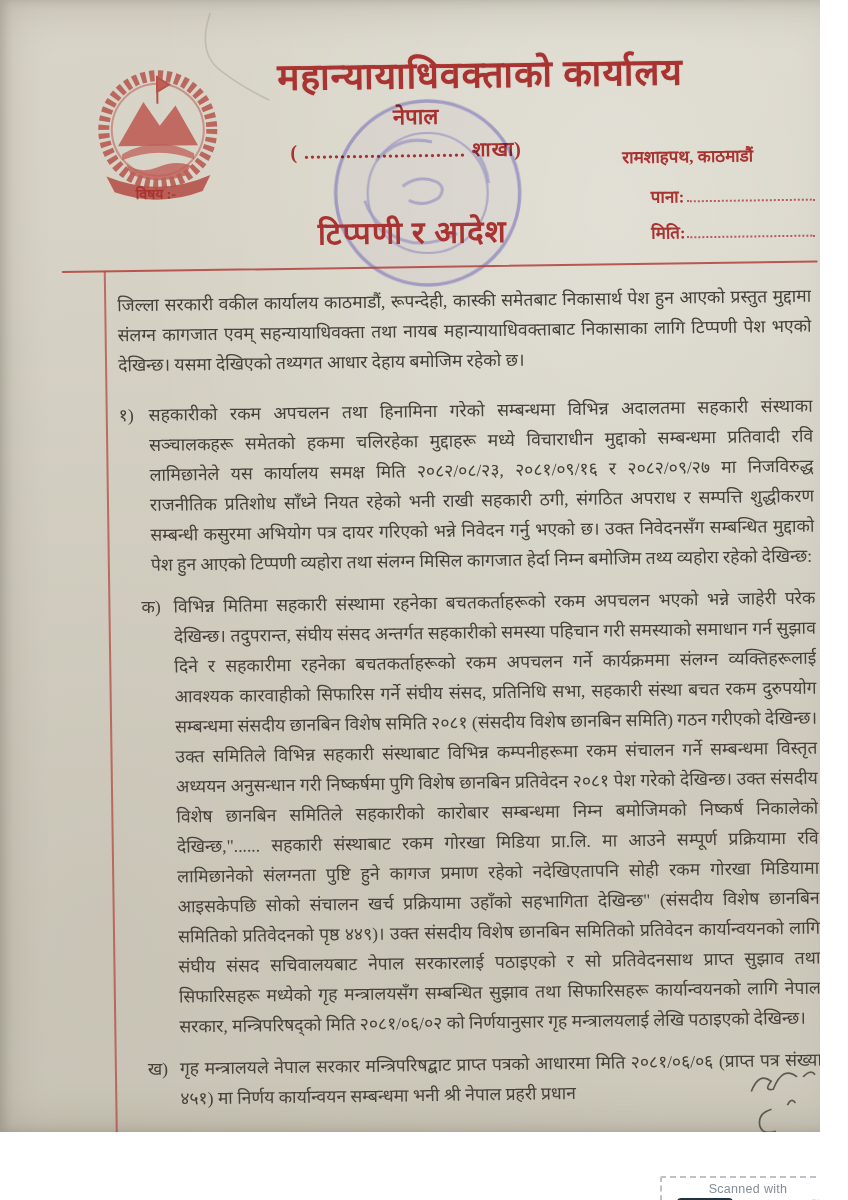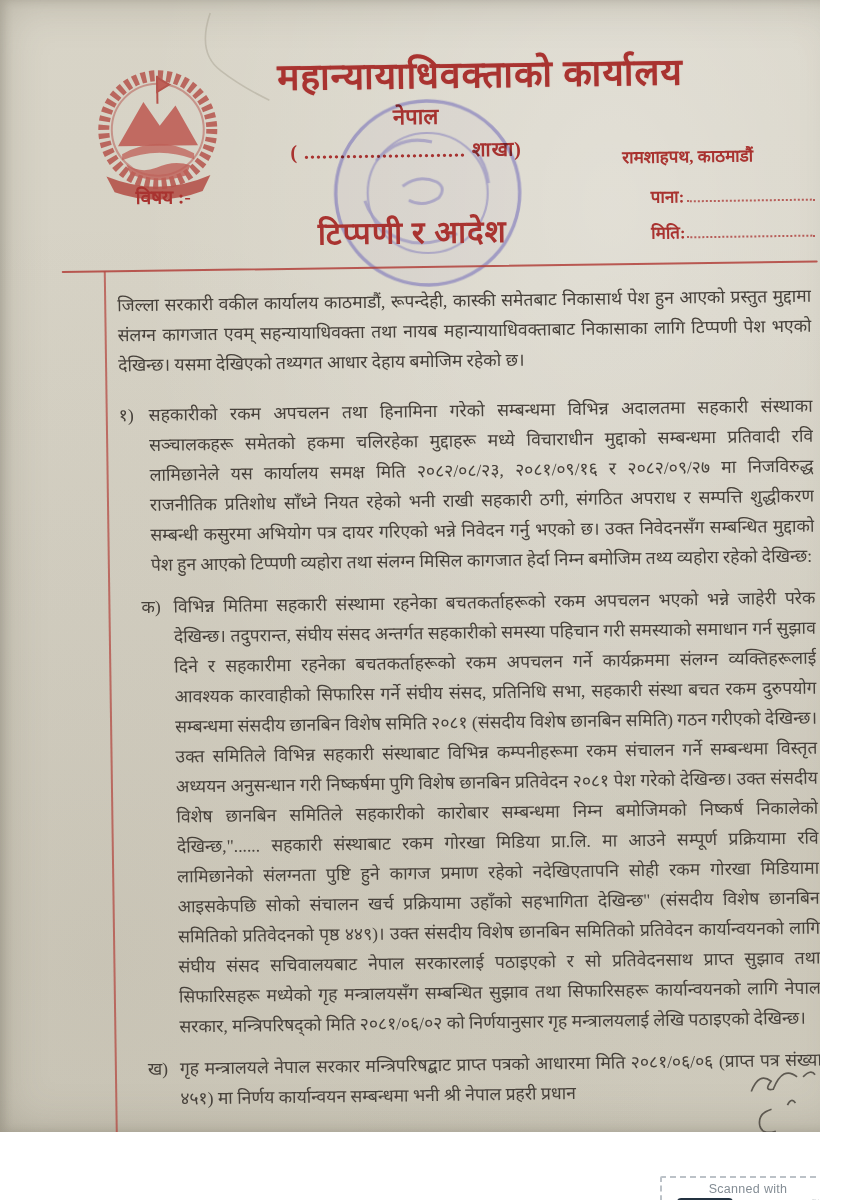--- a/index.html
+++ b/index.html
@@ -20,21 +20,21 @@
   .emblem{position:absolute;left:90px;top:60px;width:132px;height:138px;opacity:.88;}
   .office-title{position:absolute;left:150px;right:40px;top:48px;text-align:center;
       color:#a93330;font-size:37px;font-weight:700;letter-spacing:1px;
       text-shadow:0 0 1px rgba(169,51,48,.45);}
   .country{position:absolute;left:0;right:20px;top:100px;text-align:center;
       color:#a93330;font-size:22px;font-weight:700;}
   .branch-line{position:absolute;left:0;right:40px;top:136px;text-align:center;
       color:#a93330;font-size:20px;font-weight:700;letter-spacing:1px;}
   .address{position:absolute;left:620px;top:148px;width:215px;
       color:#a93330;font-size:17px;font-weight:700;}
-  .subject{position:absolute;left:133px;top:180px;color:#a93330;font-size:19px;font-weight:700;}
+  .subject{position:absolute;left:133px;top:180px;color:#a93330;font-size:14px;font-weight:700;}
   .field{position:absolute;left:648px;color:#a93330;font-size:17px;font-weight:700;}
   .field .leader{display:inline-block;width:128px;border-bottom:2px dotted rgba(169,51,48,.75);
       height:14px;margin-left:2px;}
   .doc-title{position:absolute;left:0;right:30px;top:210px;text-align:center;
       color:#a93330;font-size:31px;font-weight:700;letter-spacing:1px;}
   .hrule{position:absolute;left:58px;top:266px;width:756px;height:2.4px;
       background:#b2413b;opacity:.85;border-radius:2px;}
   .vrule{position:absolute;left:100px;top:267px;width:1.6px;height:862px;
       background:#b2413b;opacity:.7;}
   

